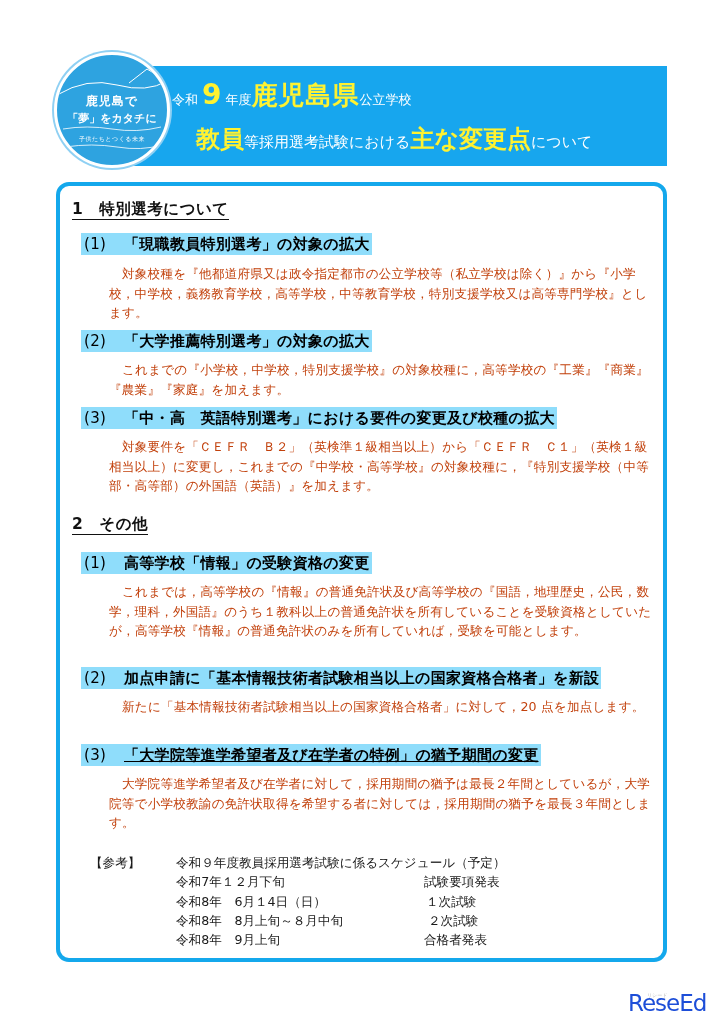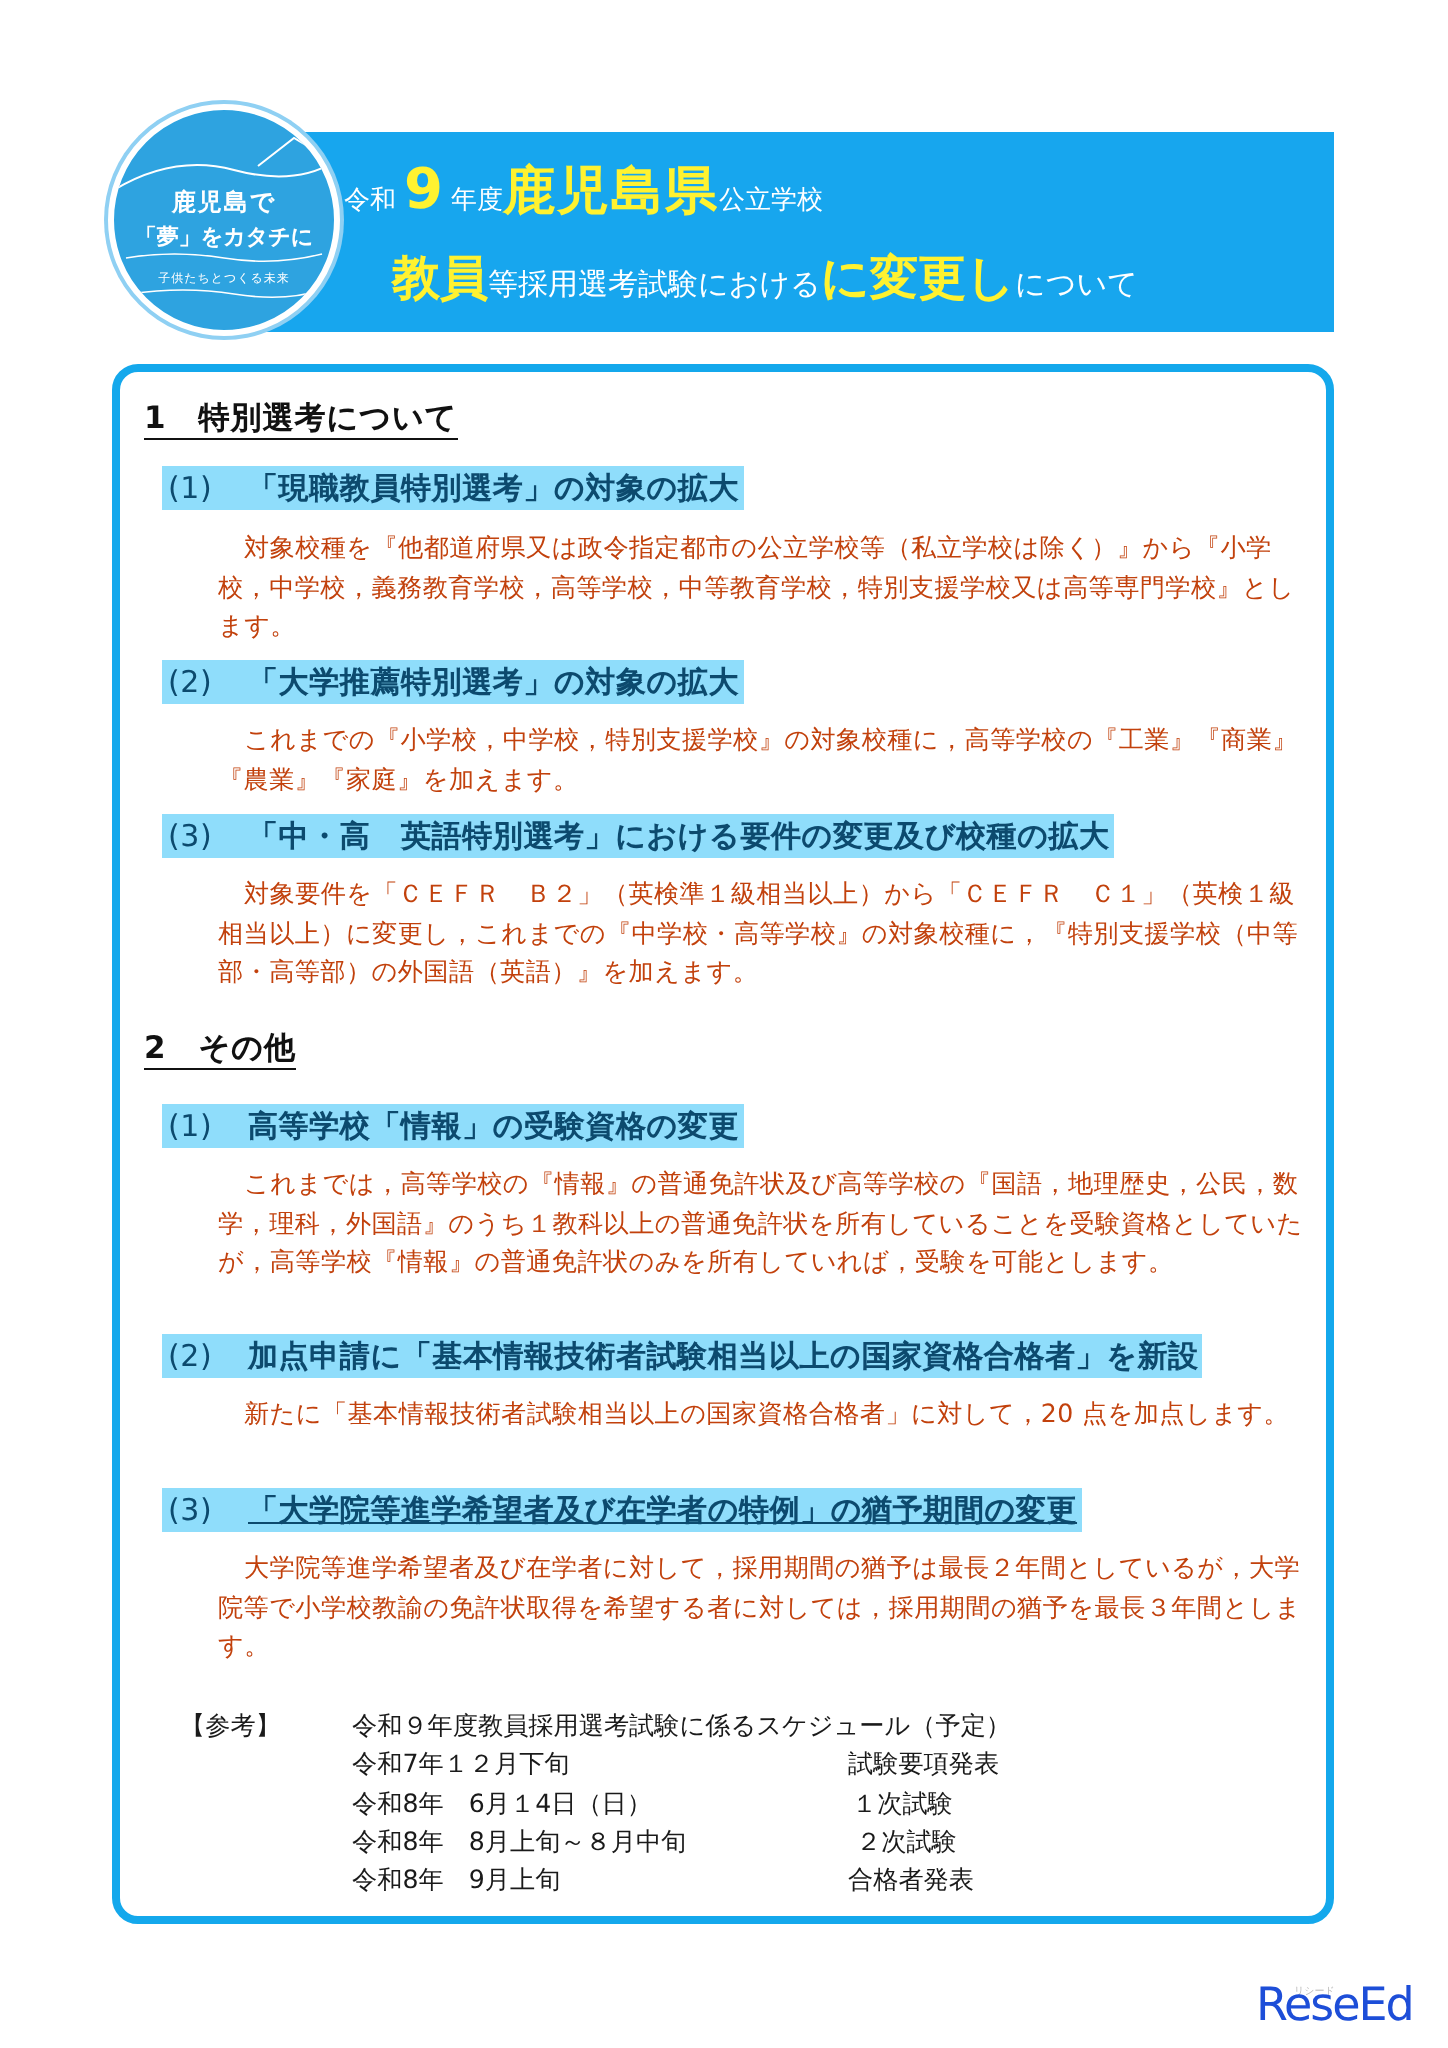--- a/index.html
+++ b/index.html
@@ -39,21 +39,21 @@
     .box {
       position: absolute; left: 56px; top: 182px; width: 603px; height: 772px;
       border: 4px solid #14A8EC; border-radius: 13px; box-sizing: content-box;
     }
     .sec-title {
       position: absolute; left: 72px; font-size: 15.5px; font-weight: bold; color: #111;
       border-bottom: 1.5px solid #111; line-height: 20px; white-space: nowrap; letter-spacing: 0.5px;
     }
     .sub-title {
       position: absolute; left: 81px; background: #8FDDFB; font-size: 15px; font-weight: bold;
-      color: #0c4a6e; line-height: 22px; padding-right: 2px; white-space: nowrap; letter-spacing: 0.3px;
+      color: #000000; line-height: 22px; padding-right: 2px; white-space: nowrap; letter-spacing: 0.3px;
     }
     .sub-title .no { display: inline-block; width: 40px; padding-left: 3px; font-weight: normal; }
     .para {
       position: absolute; left: 109px; width: 548px; font-size: 12.6px; line-height: 19.5px;
       color: #c2410c; letter-spacing: 0.2px;
     }
     .para .indent { display: inline-block; width: 13px; }
     
     .ref {
       position: absolute; left: 90px; top: 853px; font-size: 12.6px; line-height: 19.3px; color: #1a1a1a;
@@ -86,21 +86,21 @@
   <div class="l1">鹿児島で</div>
   <div class="l2">「夢」をカタチに</div>
   <div class="l3">子供たちとつくる未来</div>
 </div>
 
 <div class="title1">
   <span>令和</span><span class="num">9</span><span>年度</span><span class="big">鹿児島県</span><span>公立学校</span>
 </div>
 
 <div class="title2">
-  <span class="big">教員</span><span>等採用選考試験における</span><span class="big">に変更し</span><span>について</span>
+  <span class="big">教員</span><span>等採用選考試験における</span><span class="big">主な変更点</span><span>について</span>
 </div>
 
 <div class="box"></div>
 
 <div class="sec-title" style="top:199px;">1　特別選考について</div>
 
 <div class="sub-title" style="top:233px;">
   <span class="no">(1)</span><span>「現職教員特別選考」の対象の拡大</span>
 </div>
 <div class="para" style="top:264px;">

